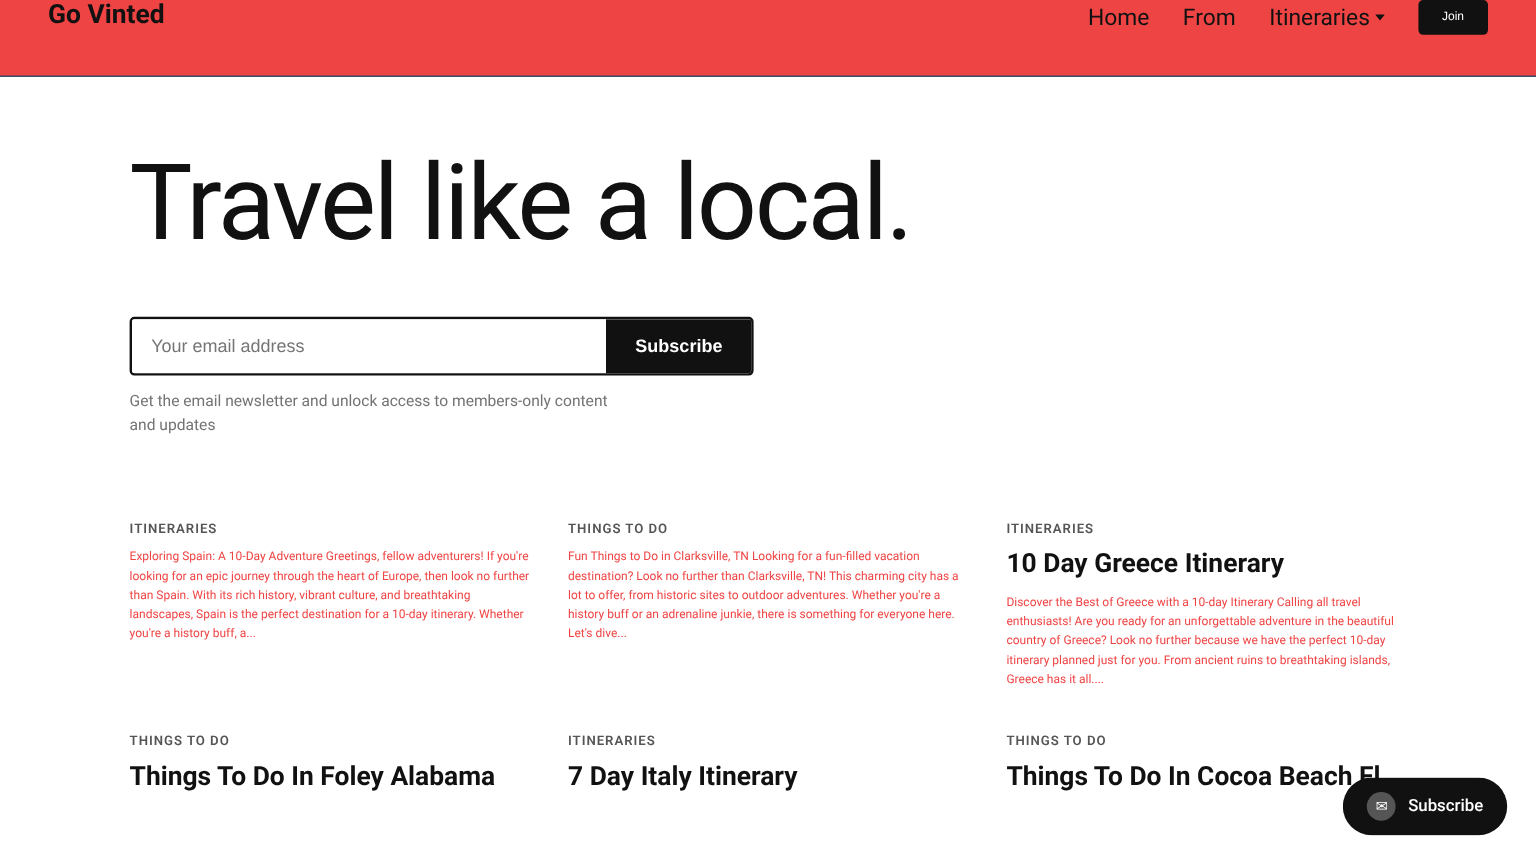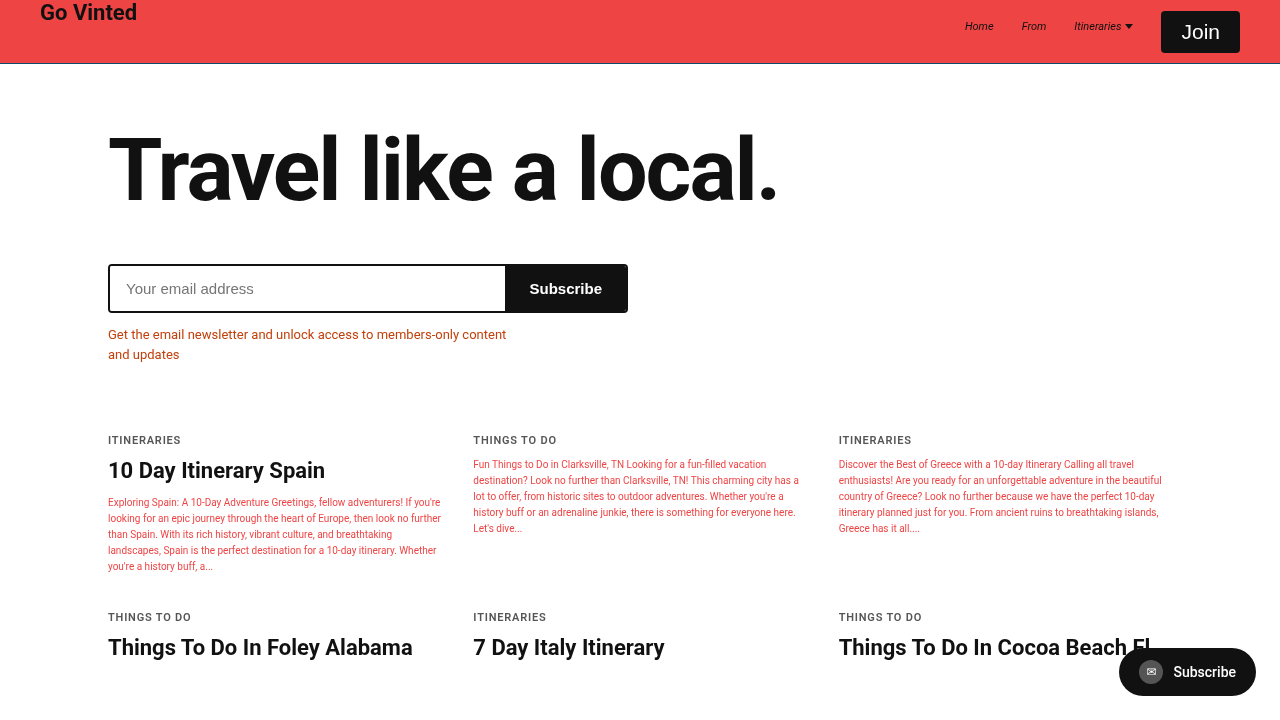--- a/index.html
+++ b/index.html
@@ -38,25 +38,24 @@
       text-decoration: none;
     }
 
     .nav-links {
       display: flex;
       align-items: center;
       gap: 28px;
     }
 
     .nav-link {
-      font-size: 11px;
+      font-size: 19px;
       color: #111;
       text-decoration: none;
       cursor: pointer;
-      font-style: italic;
     }
 
     .nav-link-itineraries {
       display: flex;
       align-items: center;
       gap: 4px;
     }
 
     .chevron-down {
       width: 0;
@@ -66,34 +65,33 @@
       border-top: 5px solid #111;
       display: inline-block;
     }
 
     .join-btn {
       background: #111;
       color: #fff;
       border: none;
       border-radius: 4px;
       padding: 9px 20px;
-      font-size: 21px;
+      font-size: 10px;
       font-weight: 500;
       cursor: pointer;
-      margin-top: 11px;
     }
 
     
     .hero {
       padding: 60px 108px 50px;
     }
 
     .hero-title {
       font-size: 88px;
-      font-weight: 700;
+      font-weight: 400;
       line-height: 1.05;
       letter-spacing: -2px;
       color: #111;
       max-width: 820px;
       margin-bottom: 48px;
     }
 
     .email-form {
       display: flex;
       align-items: stretch;
@@ -119,21 +117,21 @@
       border: none;
       padding: 14px 24px;
       font-size: 15px;
       font-weight: 600;
       cursor: pointer;
       white-space: nowrap;
     }
 
     .email-desc {
       font-size: 13px;
-      color: #c2410c;
+      color: #737373;
       max-width: 400px;
       line-height: 1.5;
     }
 
     
     .cards-section {
       padding: 20px 108px 60px;
     }
 
     .cards-grid {
@@ -221,29 +219,29 @@
     <input type="email" class="email-input" placeholder="Your email address" style="">
     <button class="subscribe-btn">Subscribe</button>
   </div>
   <p class="email-desc">Get the email newsletter and unlock access to members-only content and updates</p>
 </section>
 
 <section class="cards-section">
   <div class="cards-grid" id="cards-grid">
       <div class="card">
         <div class="card-tag">Itineraries</div>
-        <div class="card-title">10 Day Itinerary Spain</div>
         <div class="card-excerpt">Exploring Spain: A 10-Day Adventure Greetings, fellow adventurers! If you're looking for an epic journey through the heart of Europe, then look no further than Spain. With its rich history, vibrant culture, and breathtaking landscapes, Spain is the perfect destination for a 10-day itinerary. Whether you're a history buff, a...</div>
       </div>
       <div class="card">
         <div class="card-tag">Things to do</div>
         <div class="card-excerpt">Fun Things to Do in Clarksville, TN Looking for a fun-filled vacation destination? Look no further than Clarksville, TN! This charming city has a lot to offer, from historic sites to outdoor adventures. Whether you're a history buff or an adrenaline junkie, there is something for everyone here. Let's dive...</div>
       </div>
       <div class="card">
         <div class="card-tag">Itineraries</div>
+        <div class="card-title">10 Day Greece Itinerary</div>
         <div class="card-excerpt">Discover the Best of Greece with a 10-day Itinerary Calling all travel enthusiasts! Are you ready for an unforgettable adventure in the beautiful country of Greece? Look no further because we have the perfect 10-day itinerary planned just for you. From ancient ruins to breathtaking islands, Greece has it all....</div>
       </div>
       <div class="card">
         <div class="card-tag">Things to do</div>
         <div class="card-title">Things To Do In Foley Alabama</div>
       </div>
       <div class="card">
         <div class="card-tag">Itineraries</div>
         <div class="card-title">7 Day Italy Itinerary</div>
       </div>

